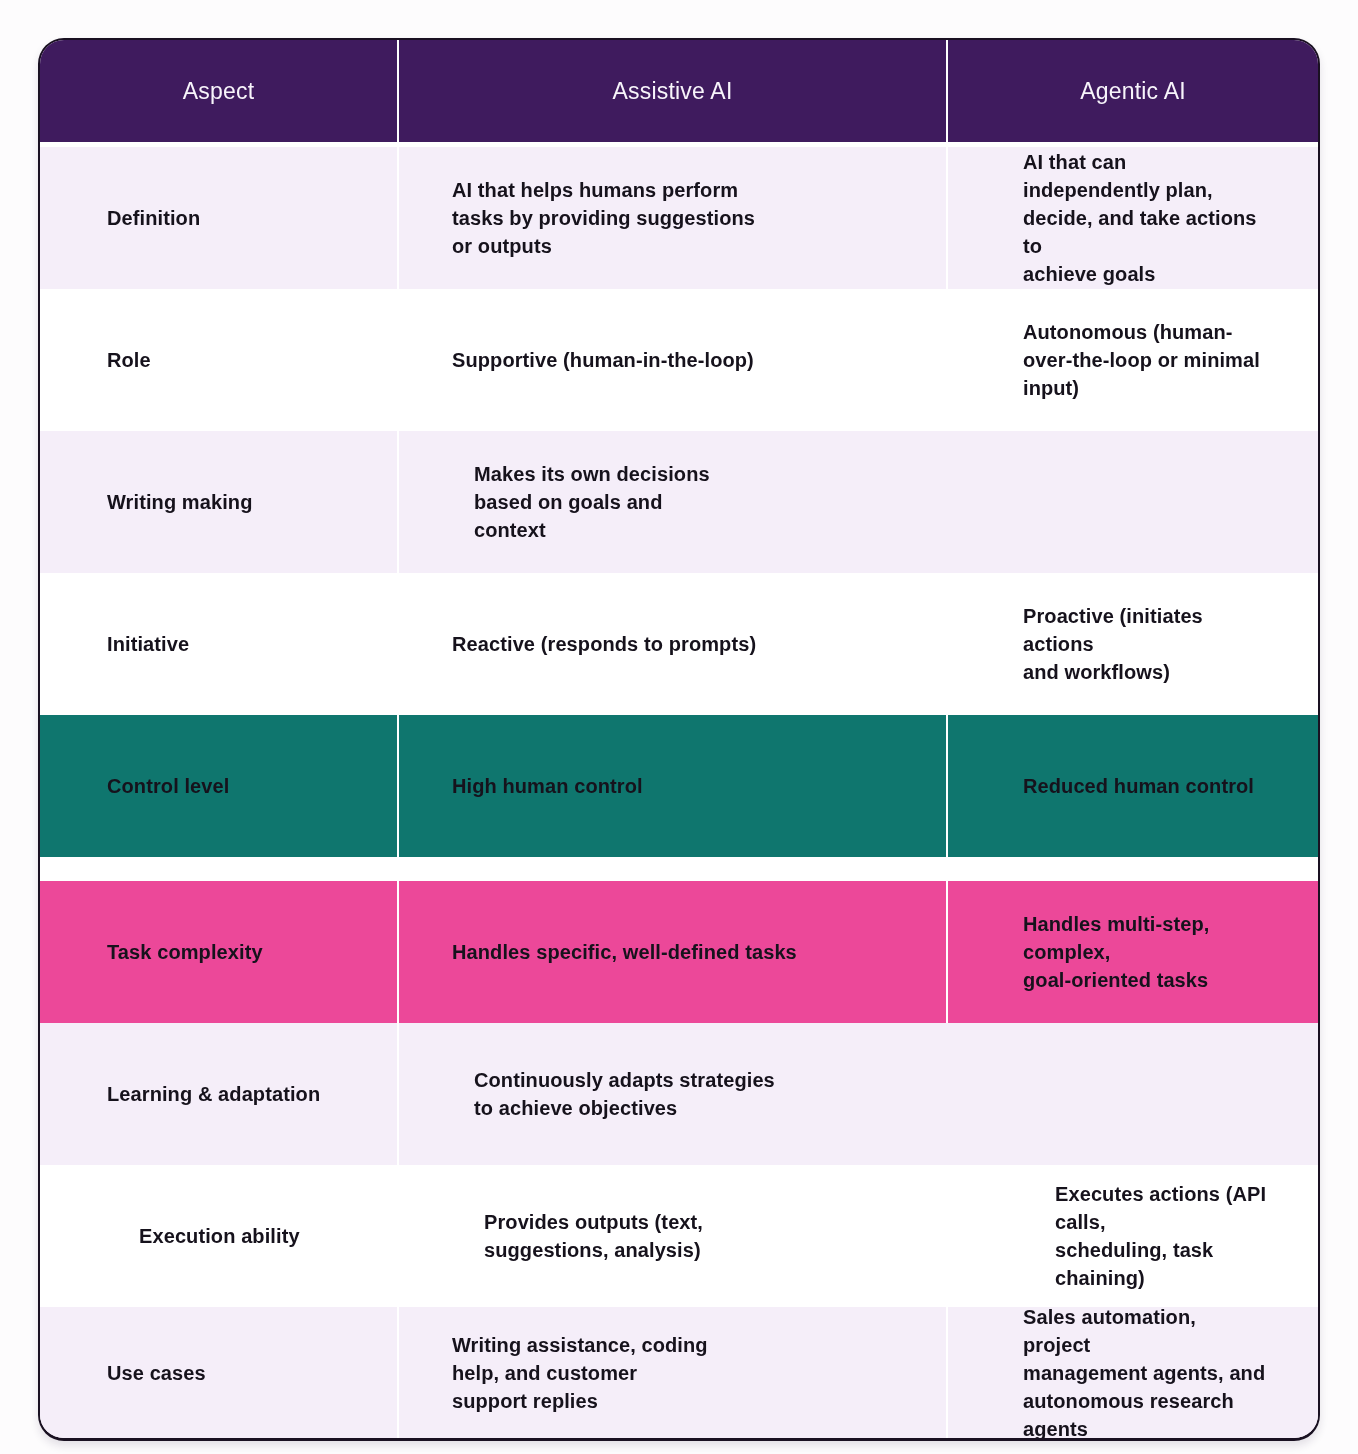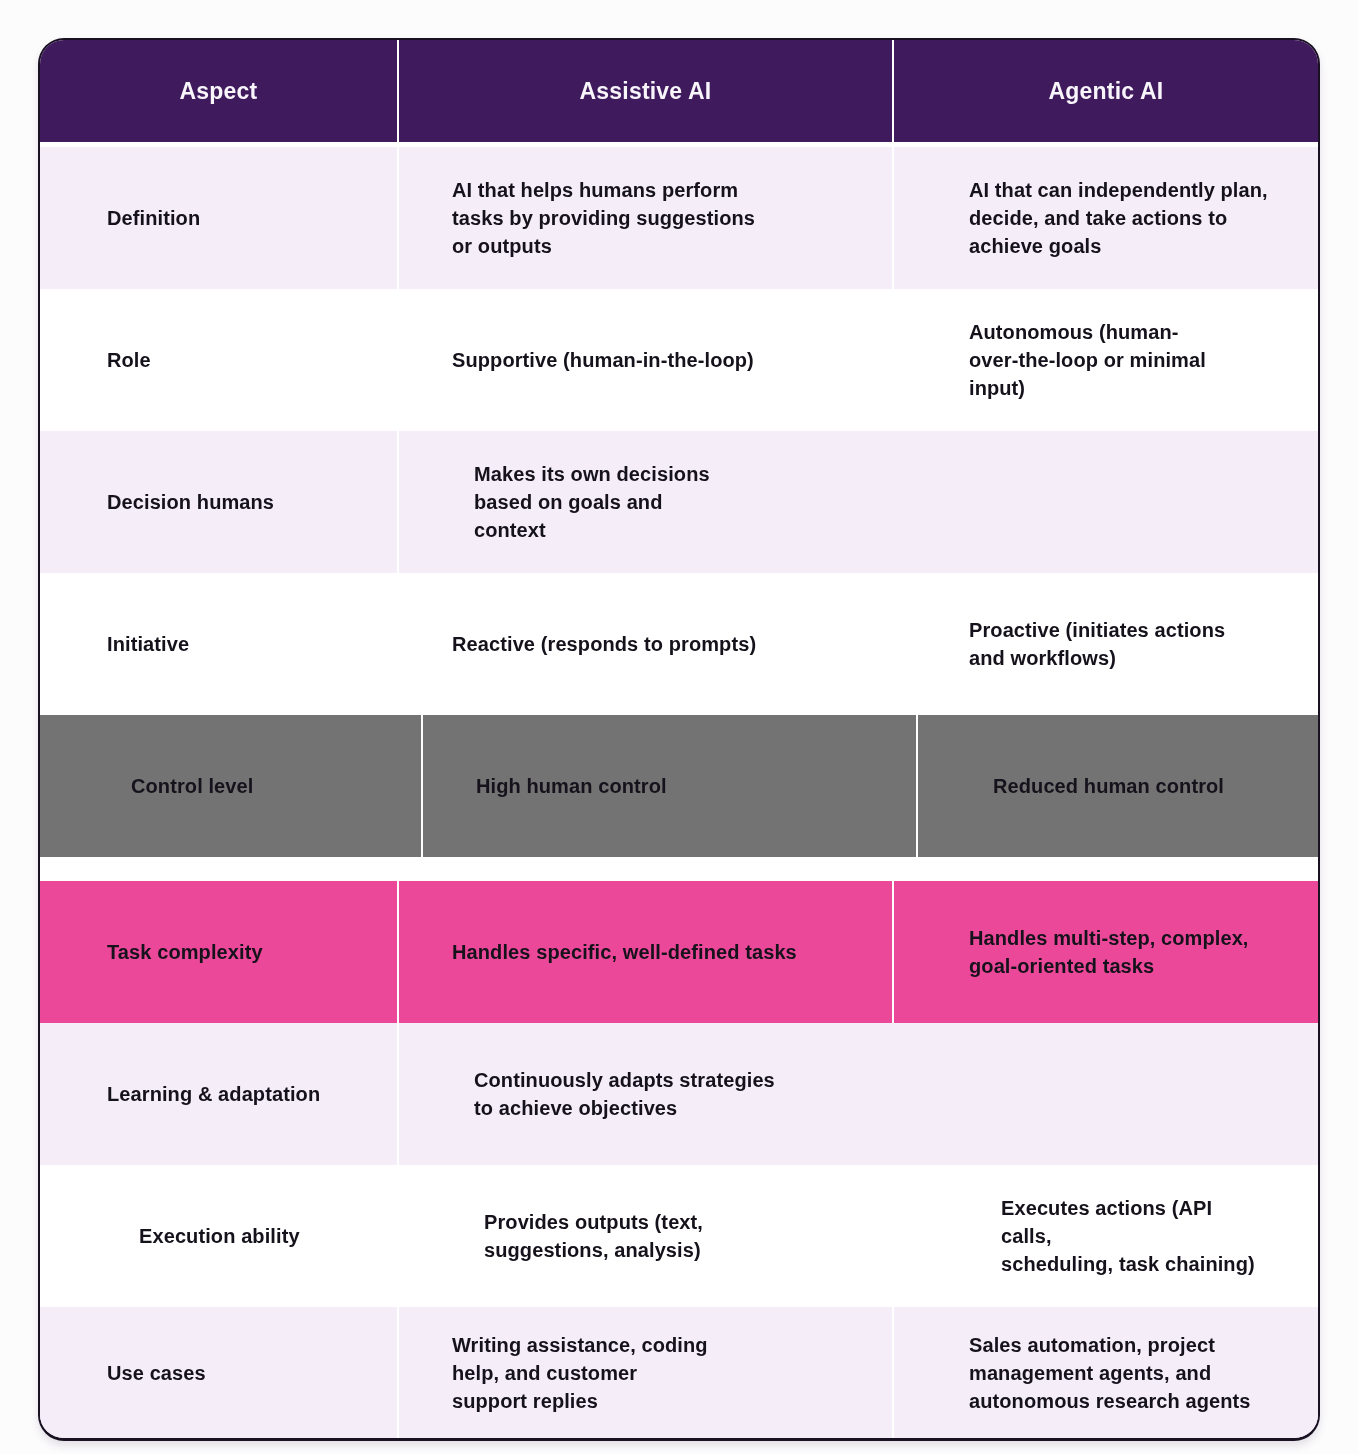--- a/index.html
+++ b/index.html
@@ -28,28 +28,28 @@
     height: 102px;
     background: #3f1b5e;
     border-bottom: 5px solid #ffffff;
   }
   .cell {
     box-sizing: border-box;
     display: flex;
     align-items: center;
   }
   .col1 { width: 357px; }
-  .col2 { width: 495px; }
+  .col2 { width: 549px; }
   .col3 { flex: 1; }
   .cell + .cell { border-left: 2px solid #ffffff; }
   .header-cell {
     justify-content: center;
     color: #f8f5fb;
     font-size: 23px;
-    font-weight: 700;
+    font-weight: 400;
     letter-spacing: 0.2px;
   }
   .row {
     display: flex;
     height: 142px;
     background: #ffffff;
   }
   .row:last-child { height: 131px; }
   .row.odd { background: #f5eef9; }
   .row .cell {
@@ -84,32 +84,32 @@
 achieve goals</div>
       </div>
       <div class="row even" style="background: rgb(255, 255, 255);">
         <div class="cell col1">Role</div>
         <div class="cell col2">Supportive (human-in-the-loop)</div>
         <div class="cell col3">Autonomous (human-
 over-the-loop or minimal
 input)</div>
       </div>
       <div class="row odd" style="background: rgb(245, 238, 249);">
-        <div class="cell col1">Decision humans</div>
+        <div class="cell col1">Writing making</div>
         <div class="cell col3">Makes its own decisions
 based on goals and
 context</div>
       </div>
       <div class="row even" style="background: rgb(255, 255, 255);">
         <div class="cell col1">Initiative</div>
         <div class="cell col2">Reactive (responds to prompts)</div>
         <div class="cell col3">Proactive (initiates actions
 and workflows)</div>
       </div>
-      <div class="row odd" style="background: #737373; padding-left: 24px;">
+      <div class="row odd" style="background: #0f766e;">
         <div class="cell col1">Control level</div>
         <div class="cell col2">High human control</div>
         <div class="cell col3">Reduced human control</div>
       </div>
       <div class="row even" style="background: #ec4899; margin-top: 24px;">
         <div class="cell col1">Task complexity</div>
         <div class="cell col2">Handles specific, well-defined tasks</div>
         <div class="cell col3">Handles multi-step, complex,
 goal-oriented tasks</div>
       </div>

